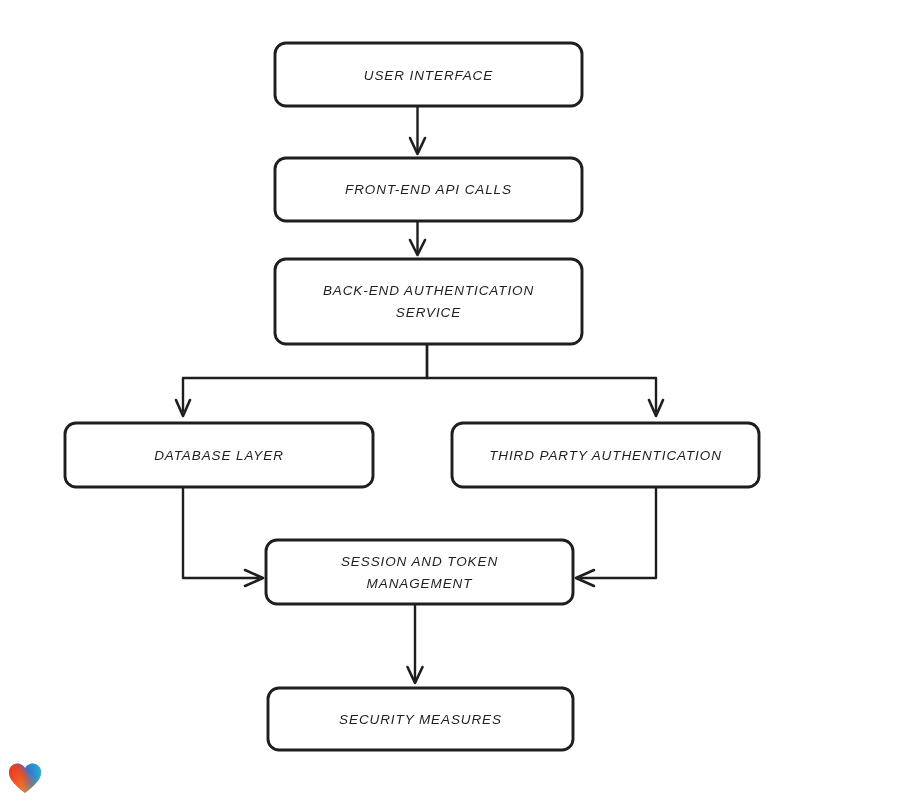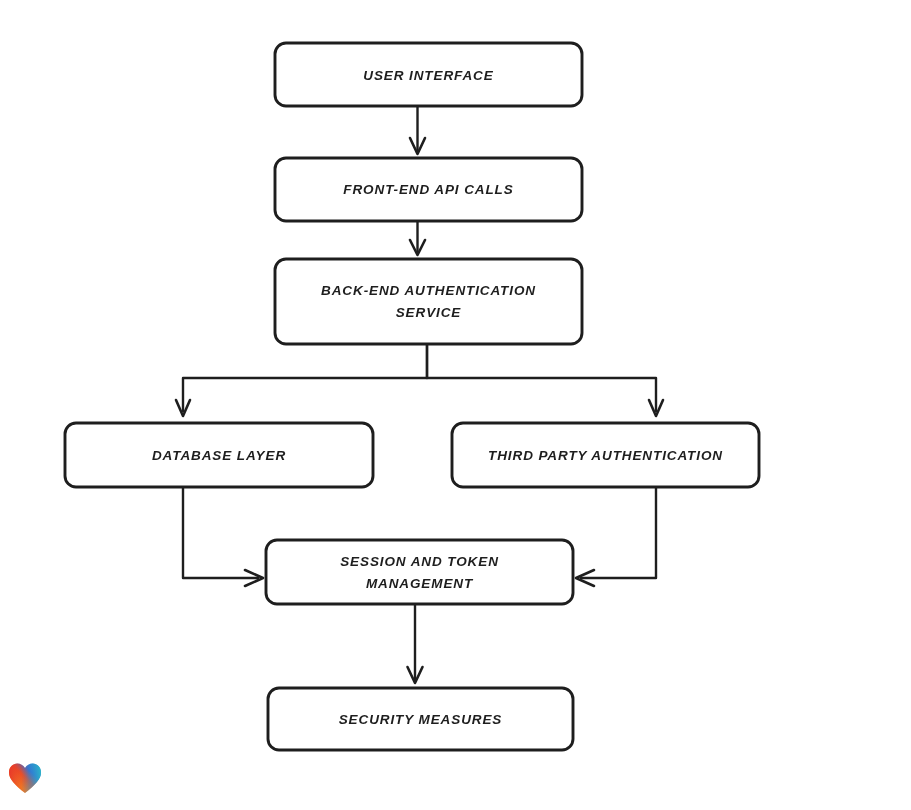--- a/index.html
+++ b/index.html
@@ -13,21 +13,20 @@
     position: relative;
     overflow: hidden;
     font-family: "Liberation Sans", sans-serif;
   }
   #canvas-root {
     position: absolute;
     top: 0;
     left: 0;
     width: 911px;
     height: 810px;
-    font-weight: bold;
   }
   svg.flow {
     display: block;
     width: 911px;
     height: 810px;
   }
   .node-shape {
     fill: #ffffff;
     stroke: #1e1e1e;
     stroke-width: 2.9;

